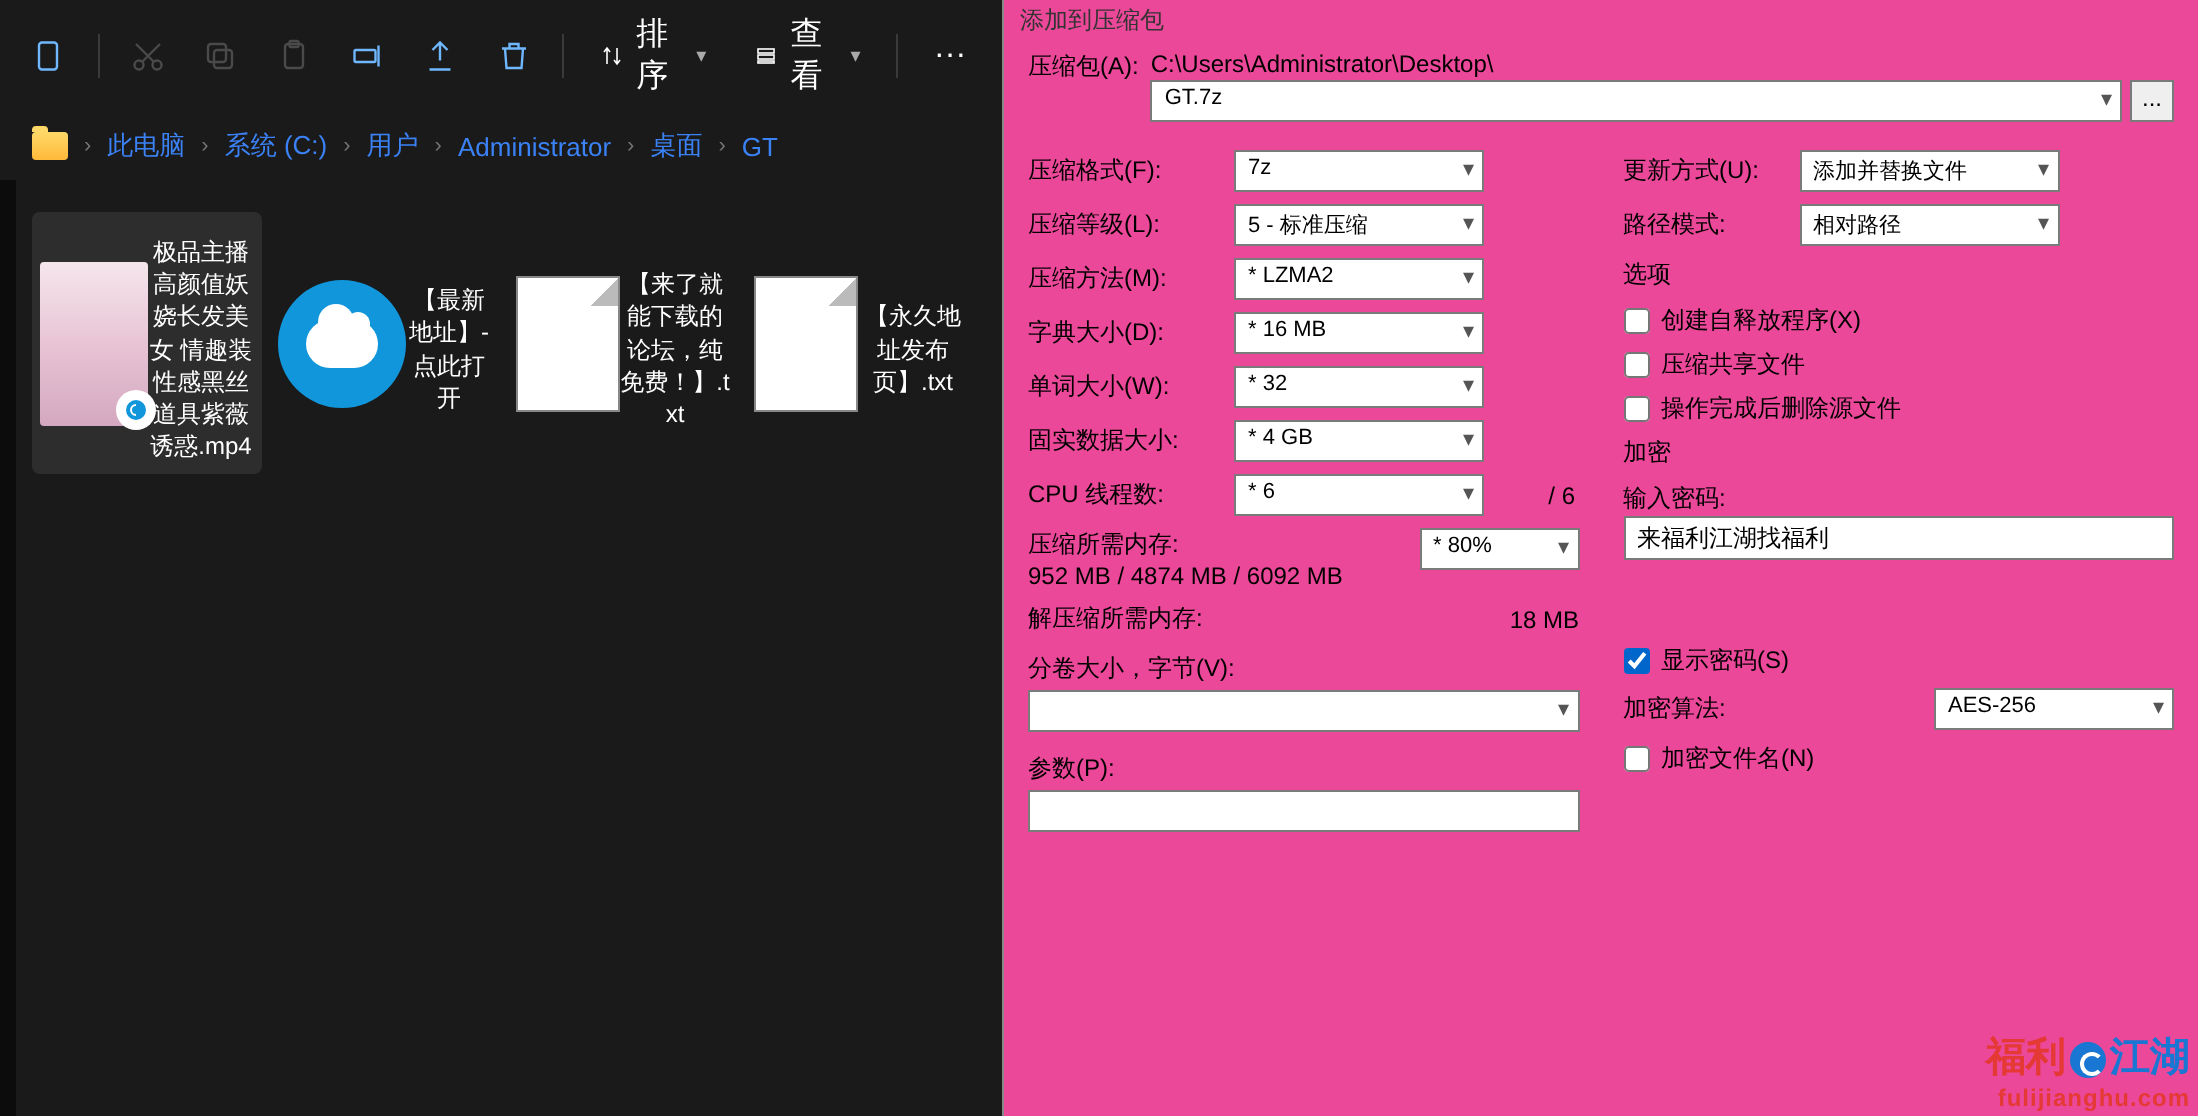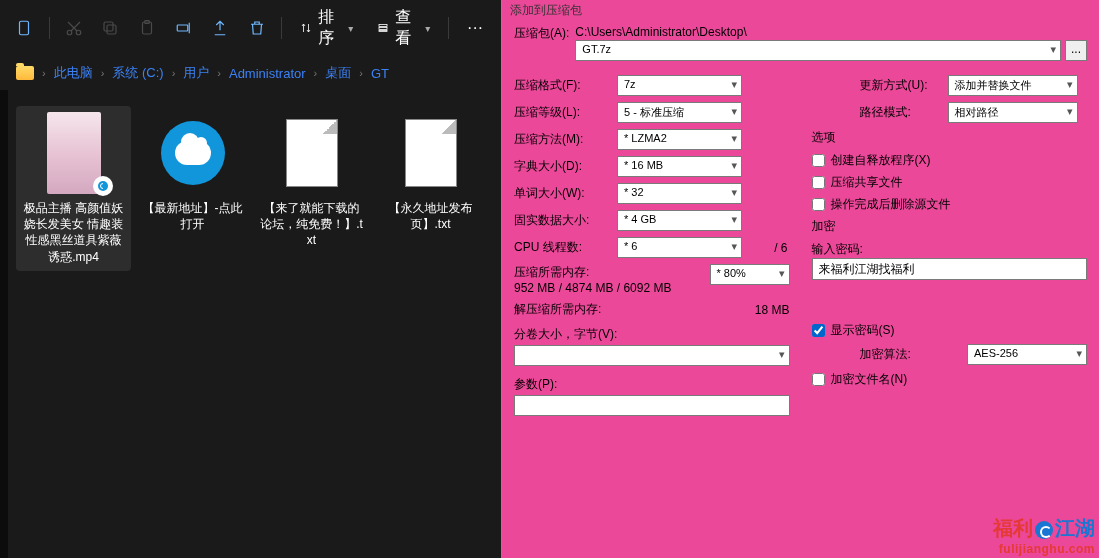--- a/index.html
+++ b/index.html
@@ -16,21 +16,21 @@
 .tb-more { color: #fff; padding: 0 10px; cursor: pointer; }
 
 .breadcrumb { display: flex; align-items: center; padding: 8px 16px; gap: 8px; font-size: 13px; }
 .bc-icon { width: 18px; height: 14px; background: linear-gradient(#ffd968, #ffb93a); border-radius: 2px; position: relative; }
 .bc-icon::before { content: ""; position: absolute; top: -3px; left: 0; width: 8px; height: 3px; background: #ffd968; border-radius: 2px 2px 0 0; }
 .bc-item { color: #3b82f6; cursor: pointer; }
 .bc-sep { color: #777; font-size: 11px; }
 
 .files { display: flex; flex-wrap: wrap; padding: 16px 8px; gap: 4px; align-content: flex-start; }
 .slim { width: 8px; background: #0c0c0c; }
-.file { width: 115px; display: flex; flex-direction: column; align-items: center; padding: 6px 4px; border-radius: 4px; }
+.file { width: 115px; display: flex; flex-direction: row; align-items: center; padding: 6px 4px; border-radius: 4px; }
 .file.sel { background: #2d2d2d; }
 .file .thumb { width: 70px; height: 82px; display: flex; align-items: center; justify-content: center; position: relative; }
 .file .name { font-size: 12px; color: #fff; text-align: center; margin-top: 6px; line-height: 1.35; word-break: break-all; }
 .vid-thumb { width: 54px; height: 82px; background: linear-gradient(180deg, #f5e6ec 0%, #e8c4d4 50%, #d4a8c0 100%); border-radius: 2px; position: relative; }
 .vid-overlay { position: absolute; bottom: -2px; right: -4px; width: 20px; height: 20px; background: #fff; border-radius: 50%; display: flex; align-items: center; justify-content: center; }
 .q-icon { width: 64px; height: 64px; border-radius: 50%; background: #1296db; position: relative; display:flex; align-items:center; justify-content:center; }
 .q-cloud { width: 36px; height: 24px; background: #fff; border-radius: 14px; position: relative; }
 .q-cloud::before { content:""; position:absolute; top:-8px; left:6px; width:18px; height:18px; background:#fff; border-radius:50%; }
 .q-cloud::after { content:""; position:absolute; top:-4px; right:4px; width:12px; height:12px; background:#fff; border-radius:50%; }
 .doc-icon { width: 52px; height: 68px; background: #fff; border: 1px solid #888; position: relative; }
@@ -45,21 +45,21 @@
 .archive-row { display: flex; align-items: flex-start; gap: 6px; margin-bottom: 14px; }
 .archive-right { flex: 1; }
 .path-text { font-size: 12px; padding-bottom: 1px; }
 .combo, .input { border: 1px solid #7a7a7a; background: #fff; padding: 2px 36px 2px 6px; height: 21px; font-size: 11px; position: relative; }
 .combo::after { content: "▾"; position: absolute; right: 4px; top: 2px; color: #555; font-size: 11px; }
 .input { padding-right: 6px; }
 .ellips { width: 22px; height: 21px; border: 1px solid #7a7a7a; background: #efefef; text-align: center; line-height: 17px; font-size: 12px; }
 .cols { display: flex; gap: 22px; }
 .col { flex: 1; }
 .col .row label:first-child { width: 95px; }
-.col2 .row label:first-child { width: 80px; margin-left: 48px; }
+.col2 .row label:first-child { width: 80px; }
 .combo.w { width: 125px; }
 .combo.w2 { width: 130px; }
 .group-title { margin: 4px 0 6px; }
 .chk { display: flex; align-items: center; gap: 6px; margin: 5px 0; }
 .chk input { width: 13px; height: 13px; accent-color: #0066cc; }
 .mem { font-size: 12px; color: #000; }
 .pw-input { width: 100%; border: 1px solid #7a7a7a; padding: 3px 6px; height: 22px; font-size: 12px; }
 .side-text { margin-left: auto; padding-right: 2px; }
 
 .watermark { position: absolute; right: 4px; bottom: 2px; text-align: right; font-weight: bold; }

